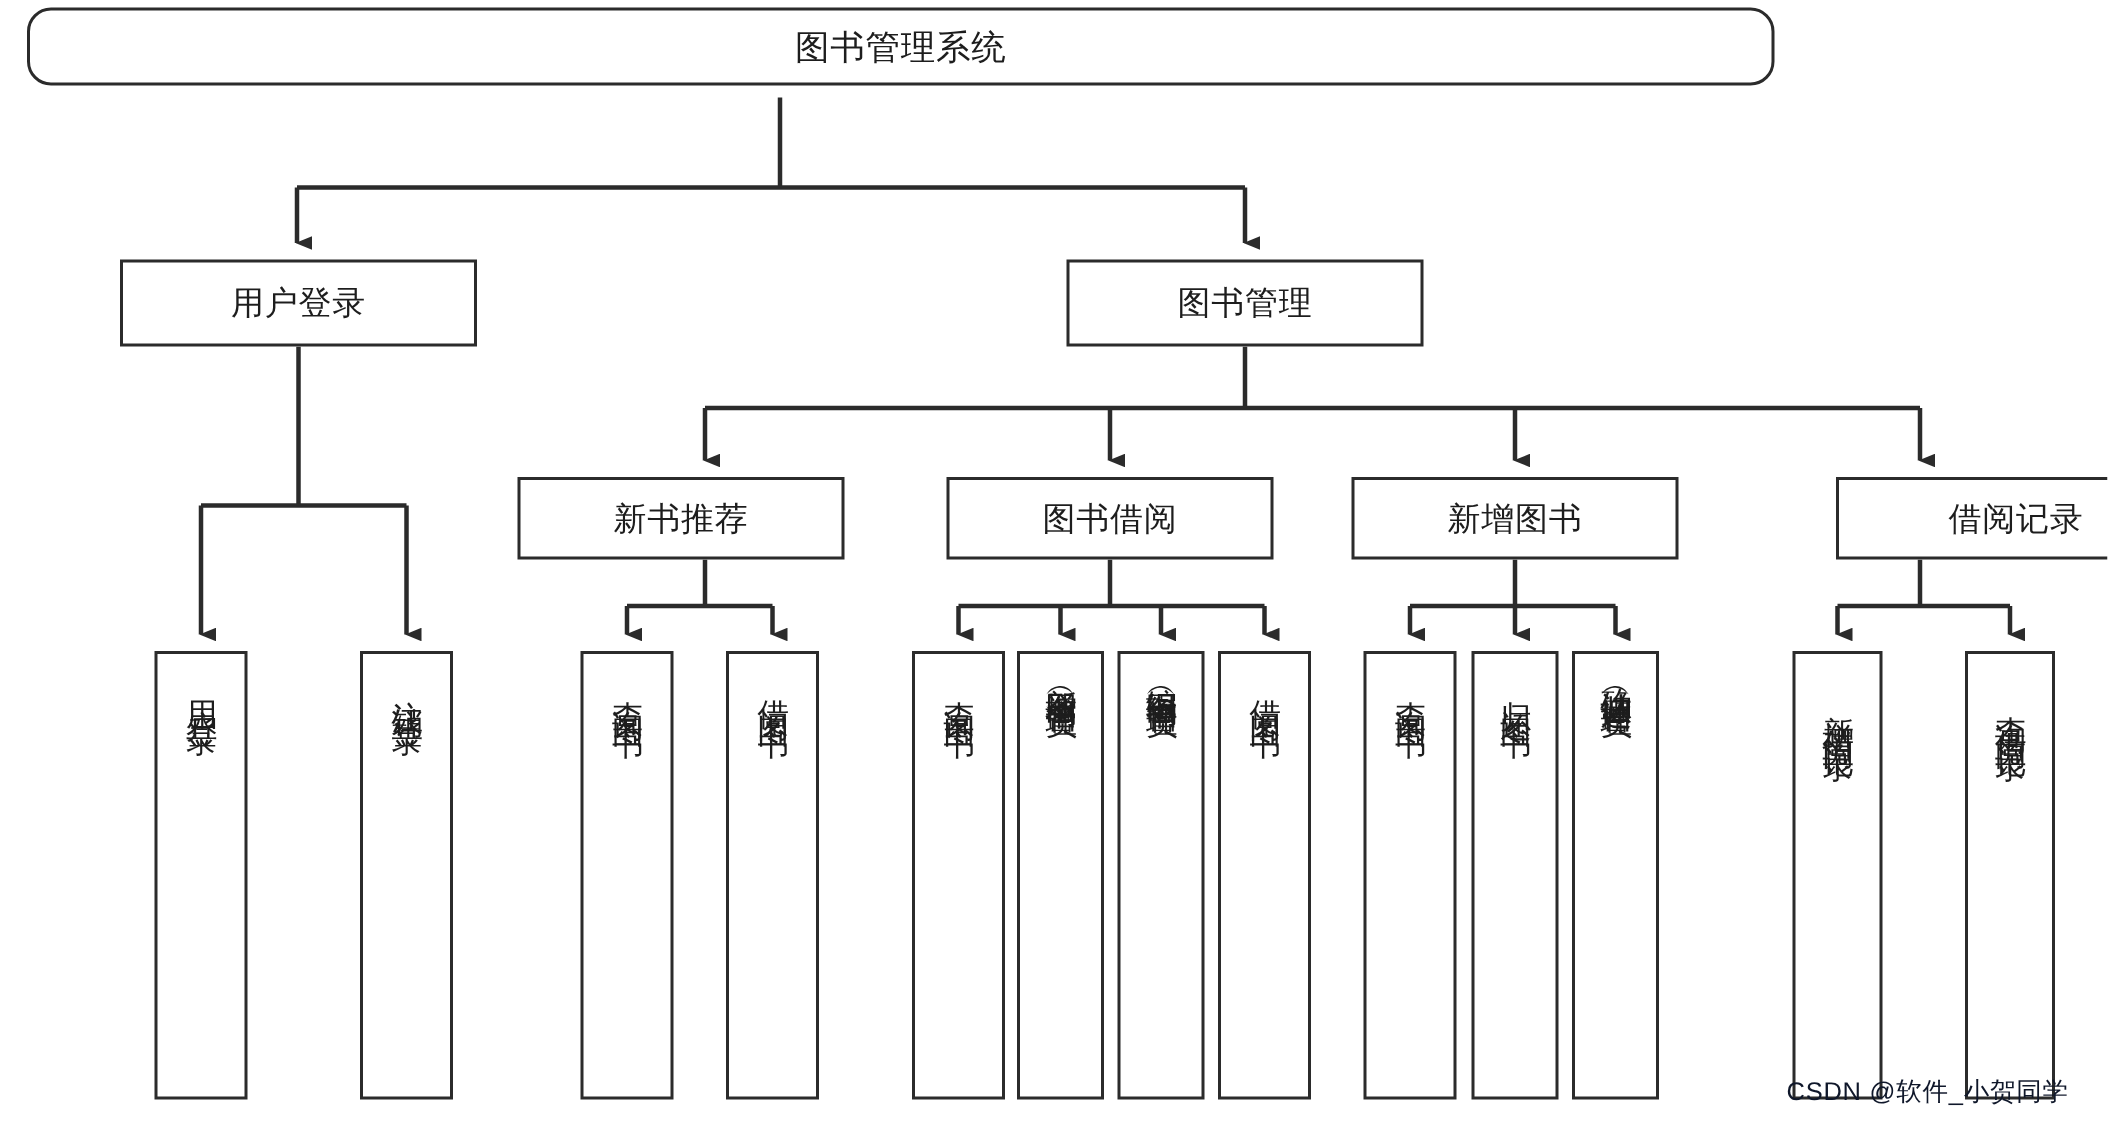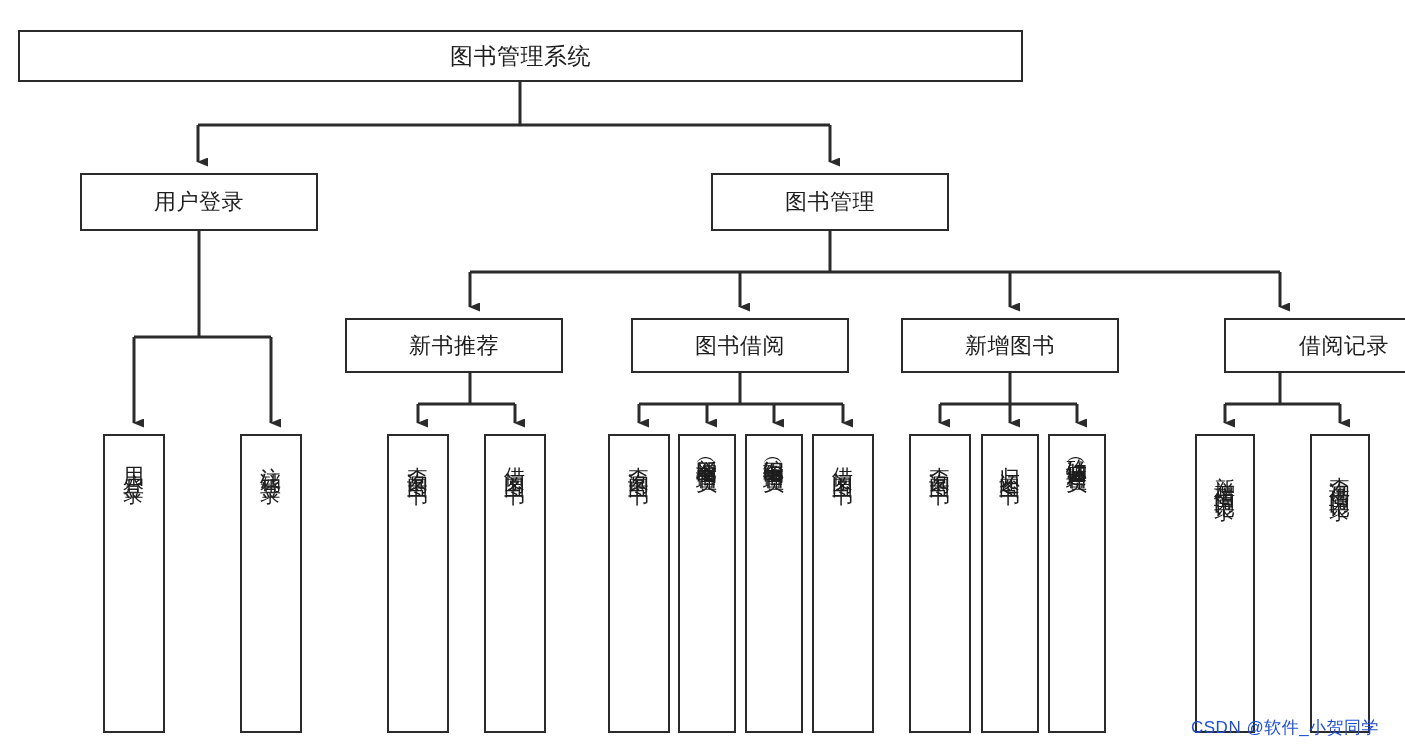--- a/index.html
+++ b/index.html
@@ -58,21 +58,21 @@
     writing-mode: vertical-rl;
     text-orientation: upright;
     font-size: 21px;
     letter-spacing: 6px;
     line-height: 1;
     white-space: nowrap;
   }
   .watermark {
     position: absolute;
     font-size: 17px;
-    color: #1d4ed8;
+    color: #0f172a;
     white-space: nowrap;
     letter-spacing: 0.5px;
     user-select: none;
   }
 </style>
 </head>
 <body>
 
 <div id="canvas">
 
@@ -119,21 +119,21 @@
       <path d="M1010,404 L1010,423" marker-end="url(#arrow)"></path>
       <path d="M1077,404 L1077,423" marker-end="url(#arrow)"></path>
 
       <path d="M1280,373 L1280,404"></path>
       <path d="M1225,404 L1340,404"></path>
       <path d="M1225,404 L1225,423" marker-end="url(#arrow)"></path>
       <path d="M1340,404 L1340,423" marker-end="url(#arrow)"></path>
     </g>
   </svg>
 
-  <div class="node root h" style="left:18px; top:30px; width:1005px; height:52px;">
+  <div class="node root h" style="left:18px; top:5px; width:1165px; height:52px;border-radius:16px;">
     <span class="lbl">图书管理系统</span>
   </div>
 
   <div class="node h" style="left:80px; top:173px; width:238px; height:58px;">
     <span class="lbl">用户登录</span>
   </div>
   <div class="node h" style="left:711px; top:173px; width:238px; height:58px;">
     <span class="lbl">图书管理</span>
   </div>
 

